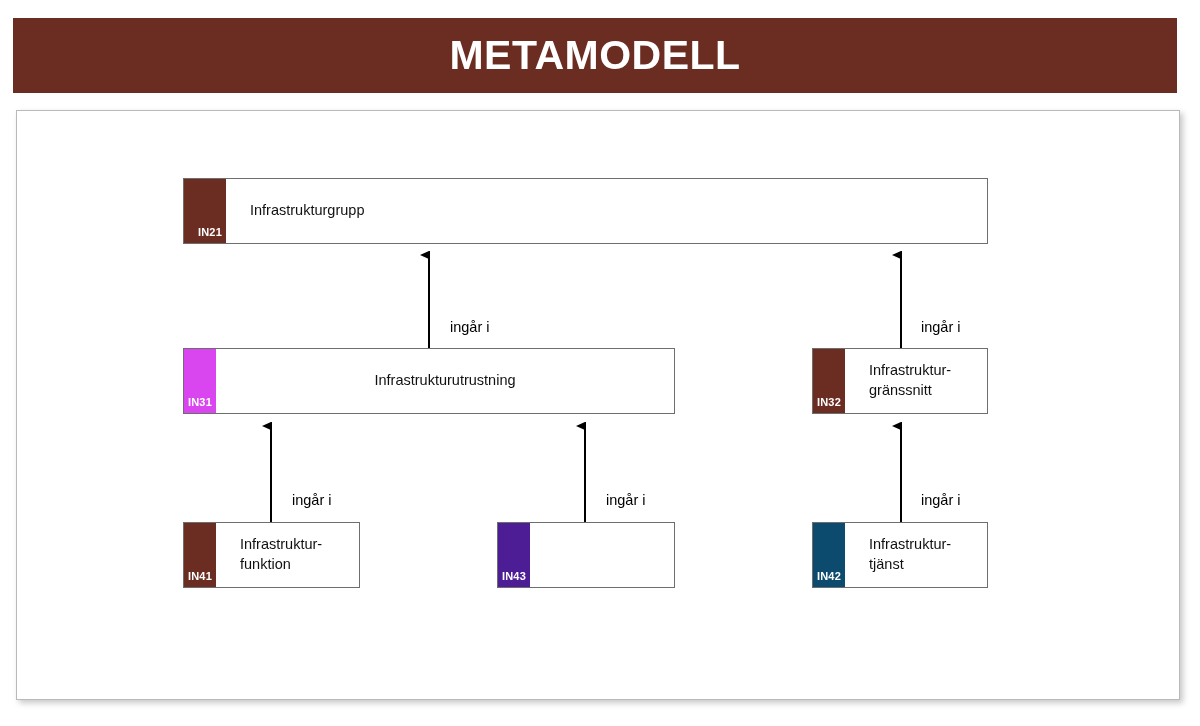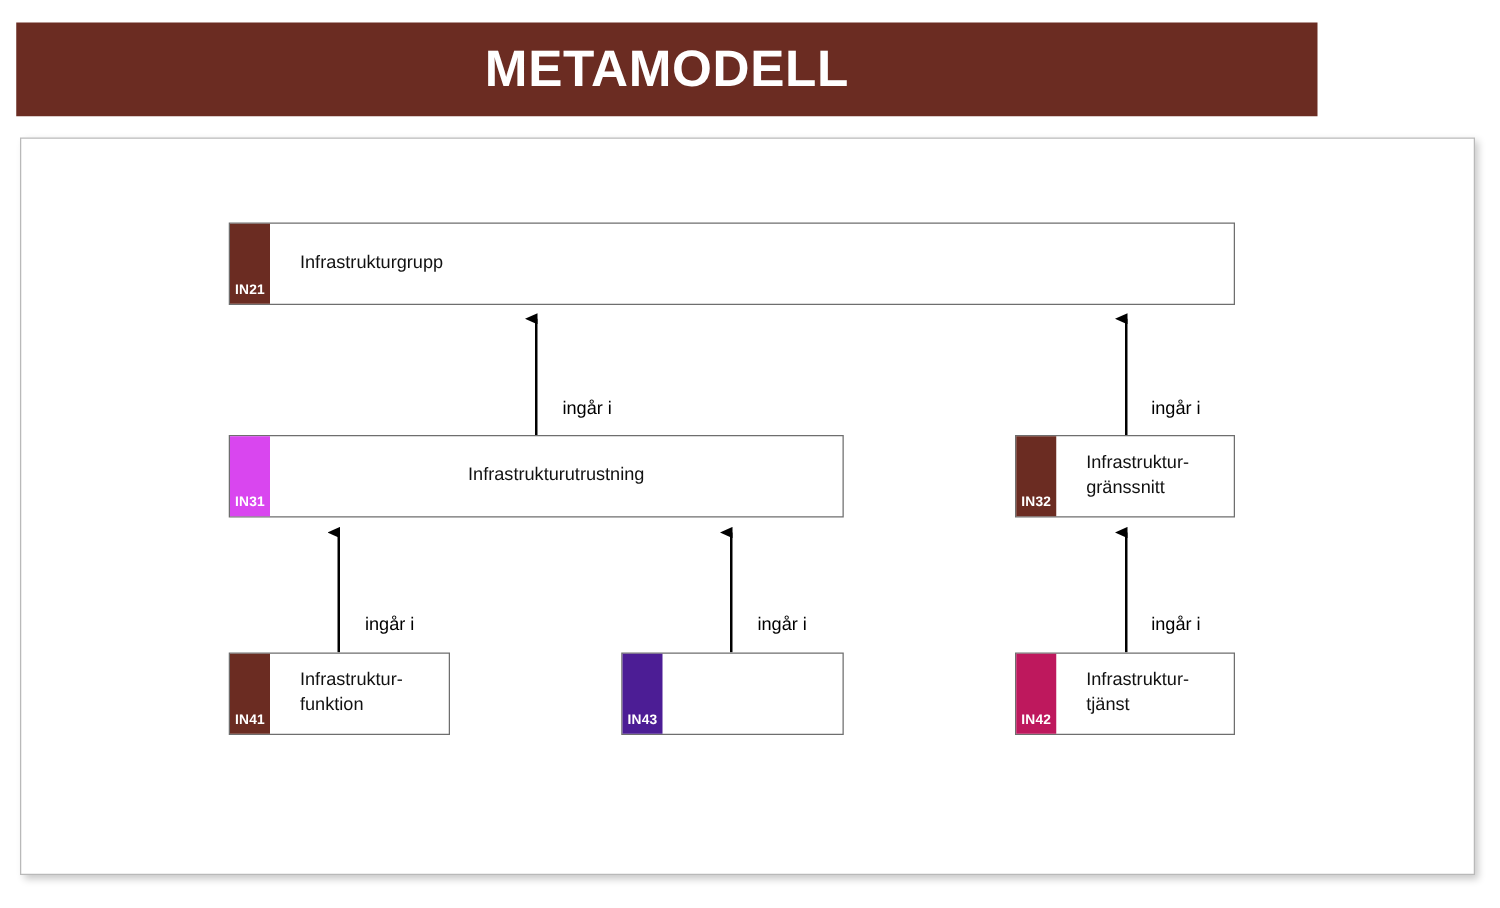--- a/index.html
+++ b/index.html
@@ -14,21 +14,21 @@
     overflow: hidden;
     font-family: "Liberation Sans", sans-serif;
     color: #1a1a1a;
   }
 
   
   #title-banner {
     position: absolute;
     left: 13px;
     top: 18px;
-    width: 1041px;
+    width: 1164px;
     height: 75px;
     background: #6B2C22;
     display: flex;
     align-items: center;
     justify-content: center;
   }
   #title-text {
     color: #ffffff;
     font-size: 41px;
     font-weight: bold;
@@ -142,21 +142,21 @@
         <line x1="429" y1="348" x2="429" y2="255" stroke="#000000" stroke-width="2" marker-end="url(#arrowhead)"></line>
         <line x1="901" y1="348" x2="901" y2="255" stroke="#000000" stroke-width="2" marker-end="url(#arrowhead)"></line>
         <line x1="271" y1="522" x2="271" y2="426" stroke="#000000" stroke-width="2" marker-end="url(#arrowhead)"></line>
         <line x1="585" y1="522" x2="585" y2="426" stroke="#000000" stroke-width="2" marker-end="url(#arrowhead)"></line>
         <line x1="901" y1="522" x2="901" y2="426" stroke="#000000" stroke-width="2" marker-end="url(#arrowhead)"></line>
       </g>
   </svg>
 
   <div id="entity-group">
       <div class="entity-box" style="left: 183px; top: 178px; width: 805px; height: 66px; border-color: rgb(110, 110, 110); pointer-events: auto;">
-        <div class="entity-tab" style="background: rgb(107, 44, 34);">
+        <div class="entity-tab" style="background: rgb(107, 44, 34); padding-left: 10px;">
           <span class="entity-code">IN21</span>
         </div>
         <div class="entity-body left">Infrastrukturgrupp</div>
       </div>
       <div class="entity-box" style="left: 183px; top: 348px; width: 492px; height: 66px; border-color: rgb(110, 110, 110); pointer-events: auto;">
         <div class="entity-tab" style="background: #d946ef;">
           <span class="entity-code">IN31</span>
         </div>
         <div class="entity-body center">Infrastrukturutrustning</div>
       </div>
@@ -173,21 +173,21 @@
         </div>
         <div class="entity-body left">Infrastruktur-
 funktion</div>
       </div>
       <div class="entity-box" style="left: 497px; top: 522px; width: 178px; height: 66px; border-color: rgb(110, 110, 110); pointer-events: auto;">
         <div class="entity-tab" style="background: #4c1d95;">
           <span class="entity-code">IN43</span>
         </div>
       </div>
       <div class="entity-box" style="left: 812px; top: 522px; width: 176px; height: 66px; border-color: rgb(110, 110, 110); pointer-events: auto;">
-        <div class="entity-tab" style="background: #be185d;">
+        <div class="entity-tab" style="background: #0c4a6e;">
           <span class="entity-code">IN42</span>
         </div>
         <div class="entity-body left">Infrastruktur-
 tjänst</div>
       </div>
     </div>
   <div id="label-group">
       <div class="rel-label" style="left: 450px; top: 320px;">ingår i</div>
       <div class="rel-label" style="left: 921px; top: 320px;">ingår i</div>
       <div class="rel-label" style="left: 292px; top: 493px;">ingår i</div>

